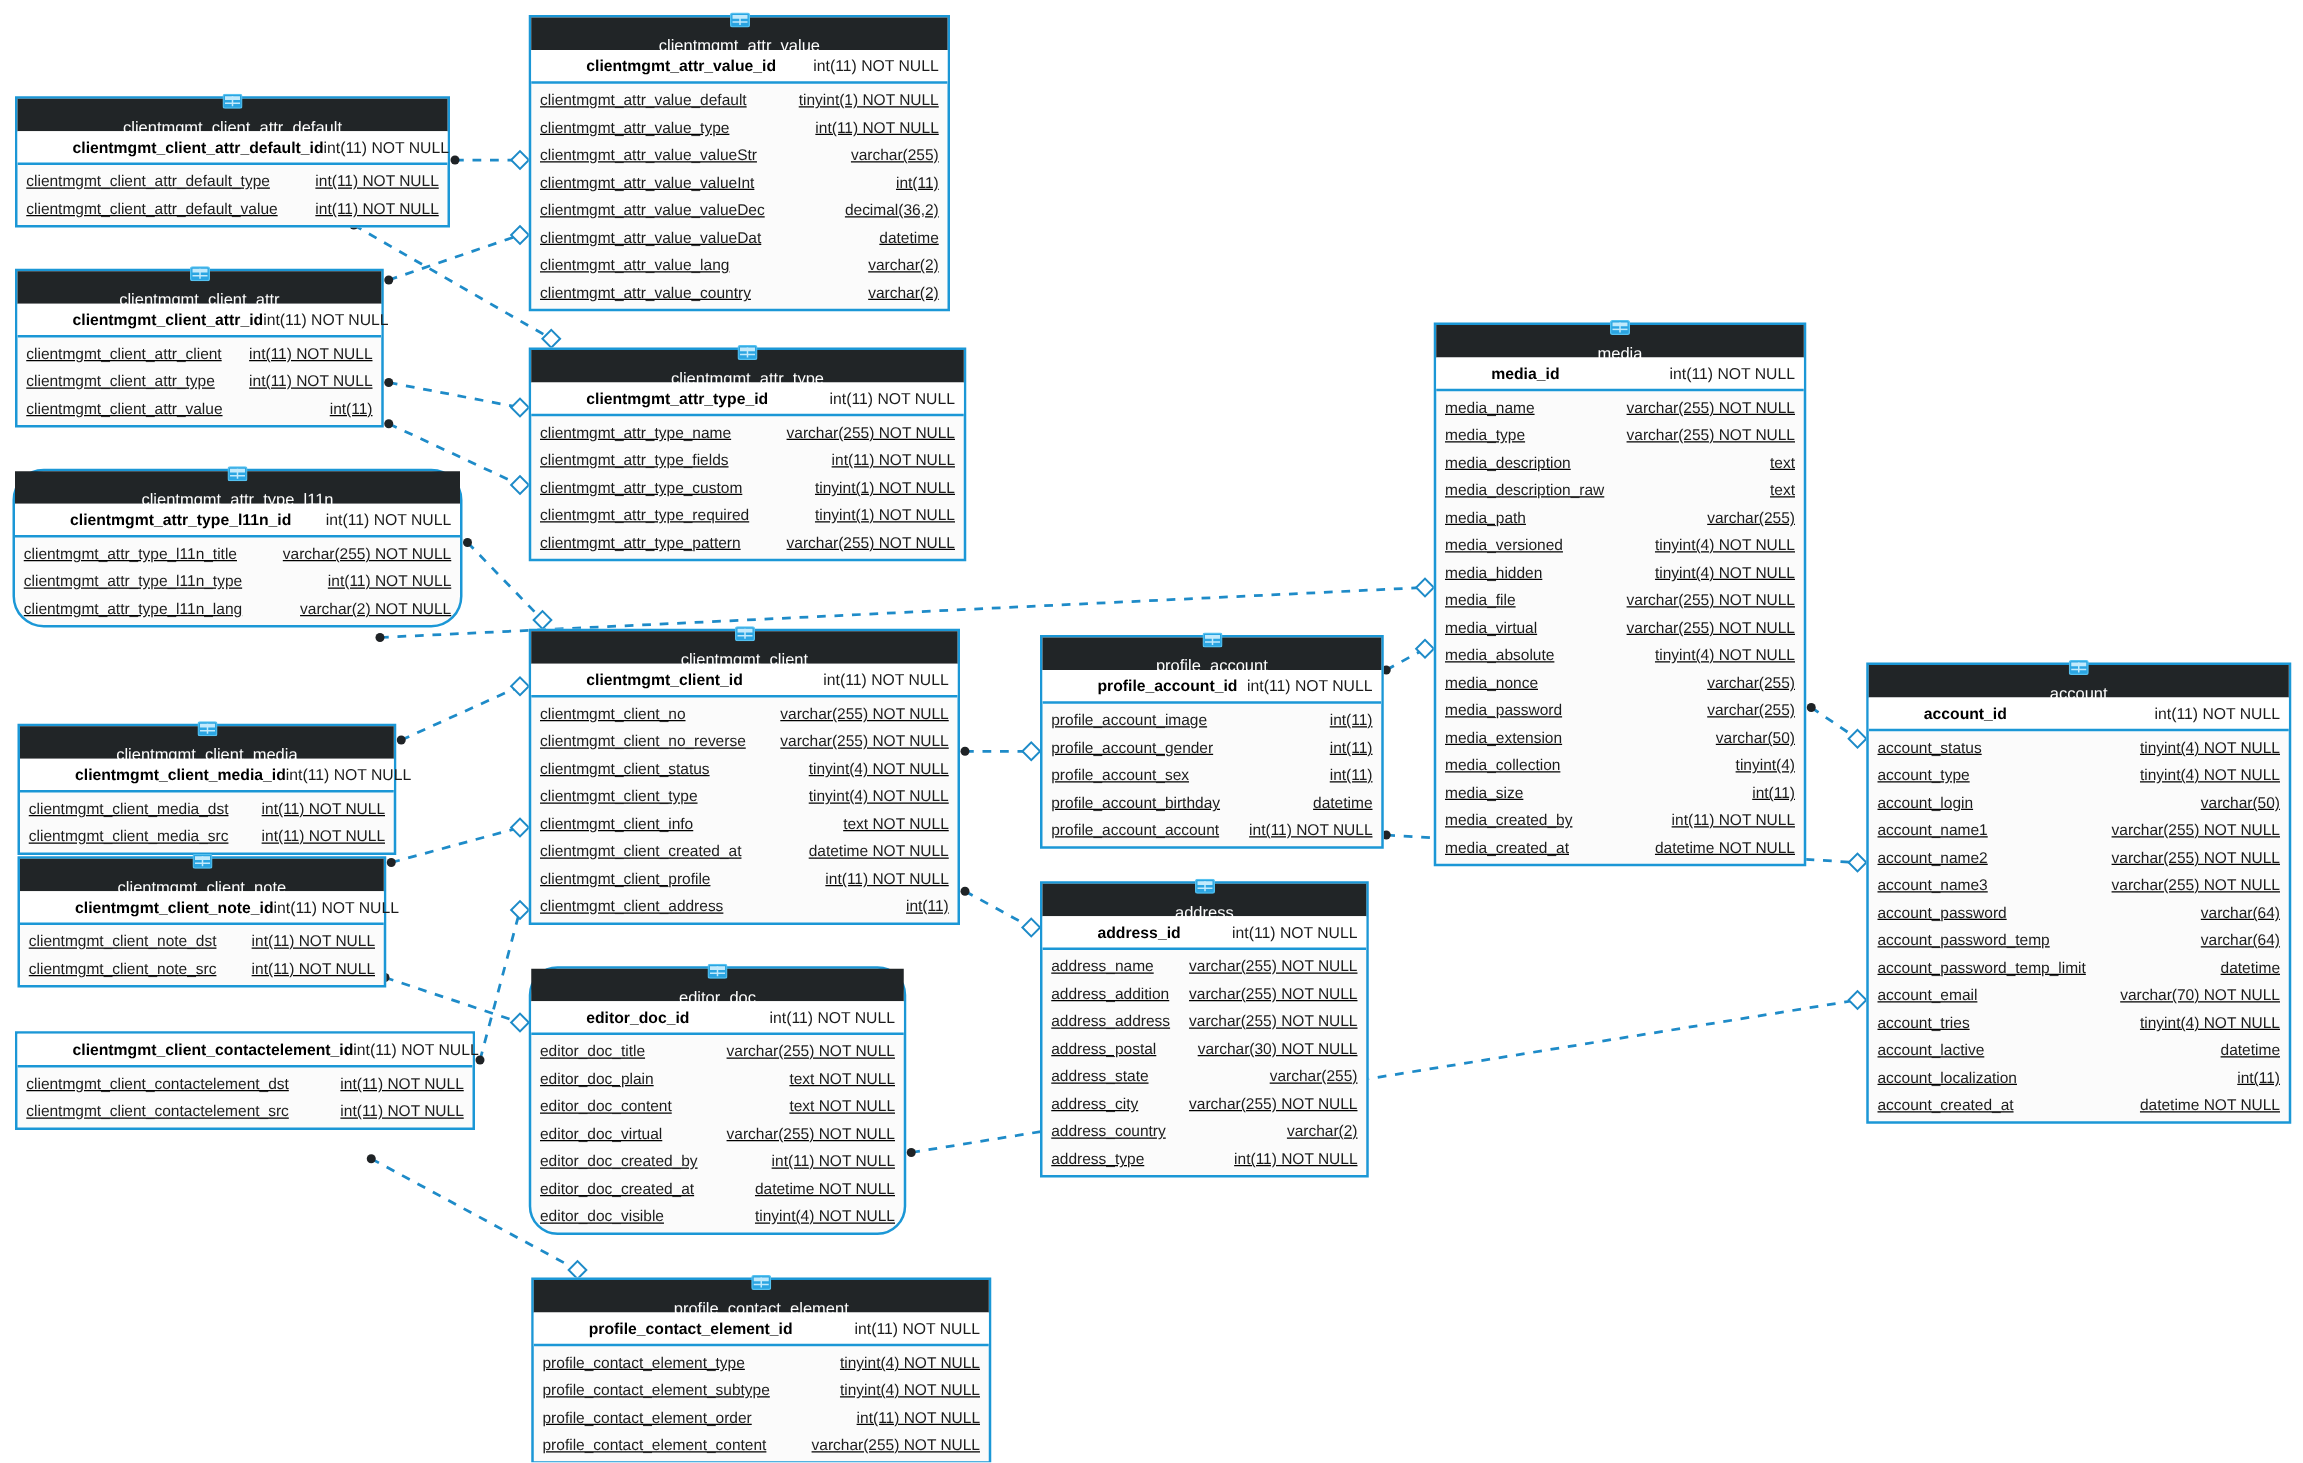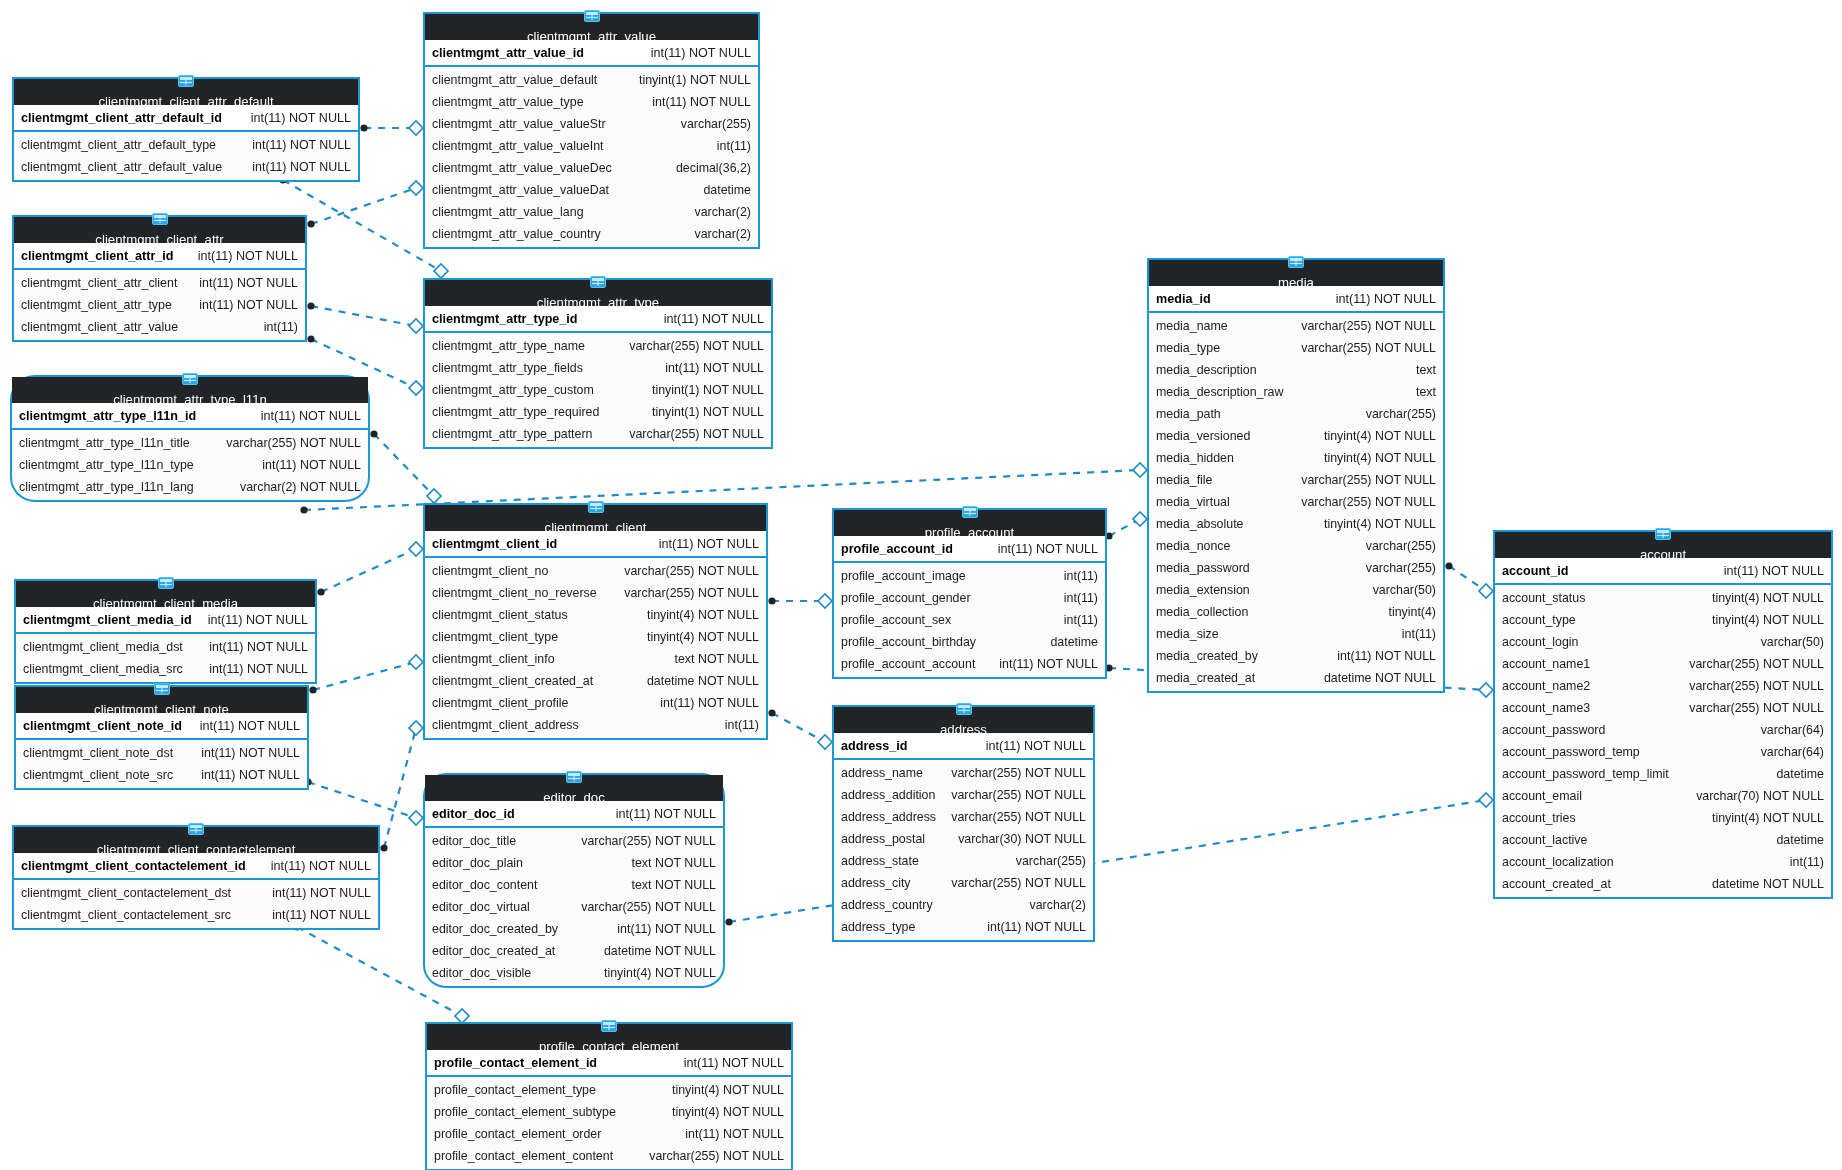--- a/index.html
+++ b/index.html
@@ -29,24 +29,25 @@
     flex-direction:column;
   }
   .tbl-h svg{flex:0 0 auto;display:block;}
   .pk-row{
     background:#ffffff;
     height:25px;
     display:flex;align-items:center;justify-content:space-between;
     border-bottom:2px solid #1b97d6;
     font-size:12.6px;
     white-space:nowrap;
+    padding-left:37px;
   }
   .pk-row .fname{font-weight:bold;color:#000000;padding-left:7px;}
   .pk-row .ftype{color:#1c1c1c;padding-right:7px;}
-  .frows{padding:2px 0;}
+  .frows{padding:2px 0;text-decoration:underline;}
   .f-row{
     height:22px;
     display:flex;align-items:center;justify-content:space-between;
     font-size:12.4px;
     color:#1c1c1c;
     white-space:nowrap;
   }
   .f-row .fname{padding-left:7px;}
   .f-row .ftype{padding-right:7px;}
 </style>
@@ -274,29 +275,20 @@
             <span class="fname">clientmgmt_client_note_dst</span>
             <span class="ftype">int(11) NOT NULL</span>
           </div>
           <div class="f-row">
             <span class="fname">clientmgmt_client_note_src</span>
             <span class="ftype">int(11) NOT NULL</span>
           </div>
         </div>
       </div>
       <div class="tbl" style="left: 12px; top: 825px; width: 368px;">
-        <div class="tbl-h">
-          <svg width="16" height="12" viewBox="0 0 16 12">
-            <rect x="0.5" y="0.5" width="15" height="11" rx="1.5" fill="#2ba5e2" stroke="#56c2f0"></rect>
-            <rect x="2" y="2" width="12" height="3" fill="#c2eafc"></rect>
-            <line x1="8" y1="2" x2="8" y2="10" stroke="#c2eafc" stroke-width="1.2"></line>
-            <line x1="2" y1="7.5" x2="14" y2="7.5" stroke="#c2eafc" stroke-width="1.2"></line>
-          </svg>
-          <span>clientmgmt_client_contactelement</span>
-        </div>
         <div class="pk-row">
           <span class="fname">clientmgmt_client_contactelement_id</span>
           <span class="ftype">int(11) NOT NULL</span>
         </div>
         <div class="frows">
           <div class="f-row">
             <span class="fname">clientmgmt_client_contactelement_dst</span>
             <span class="ftype">int(11) NOT NULL</span>
           </div>
           <div class="f-row">

